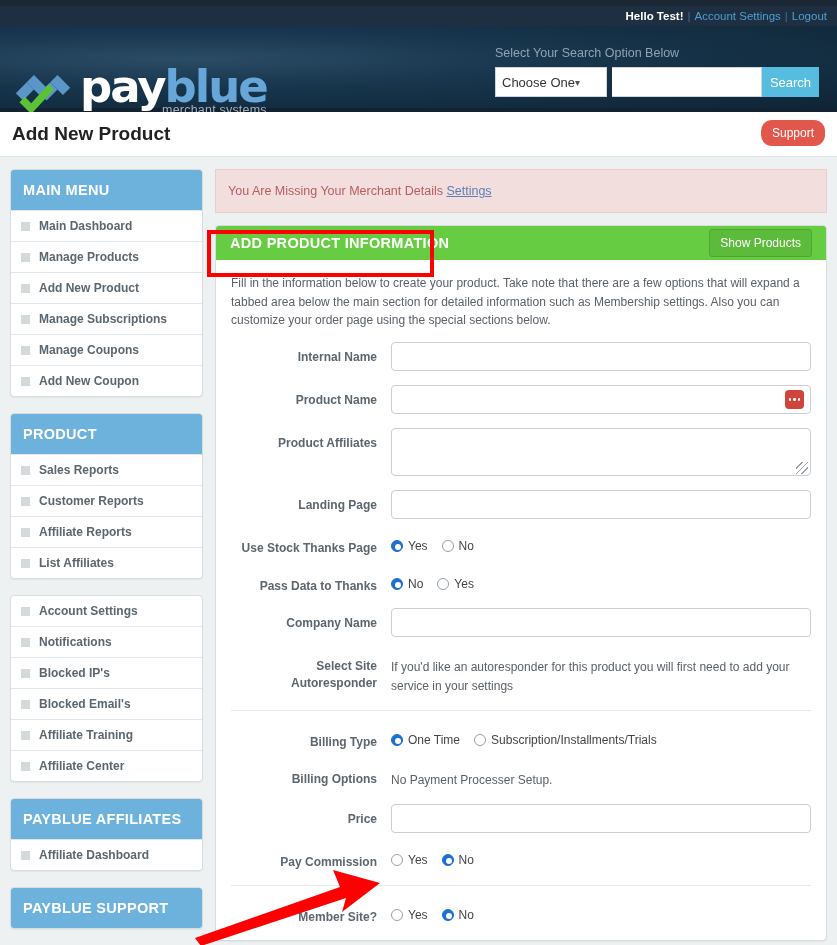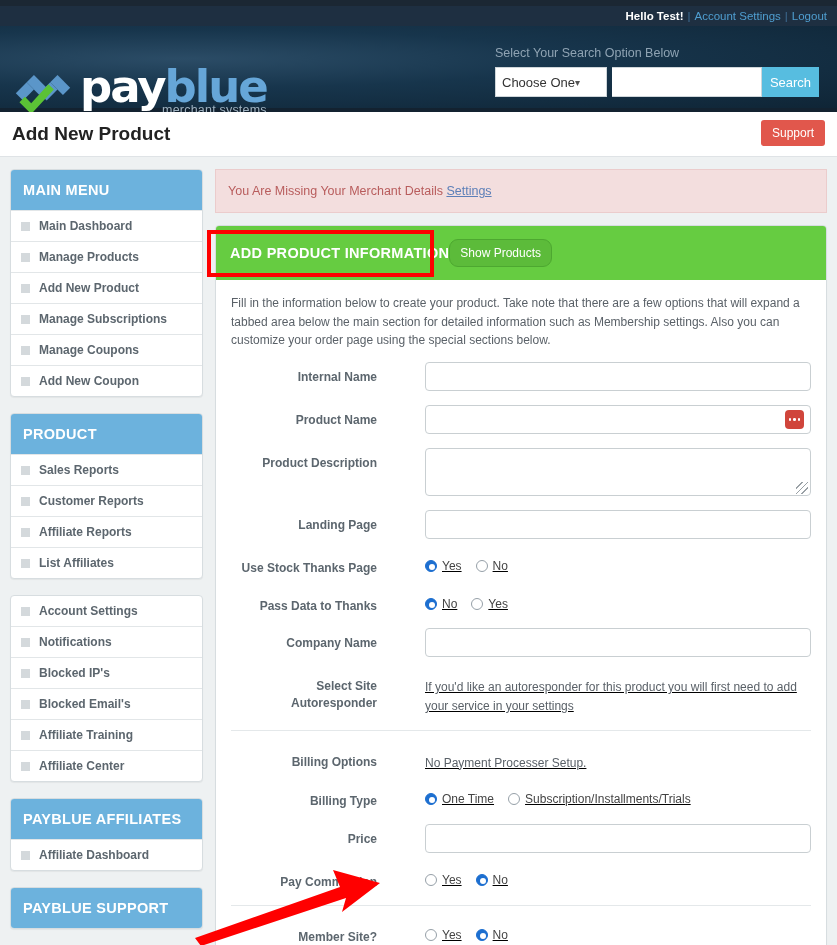--- a/index.html
+++ b/index.html
@@ -70,21 +70,21 @@
 
   
   .titlebar {
     height: 45px; background:#ffffff; border-bottom:1px solid #dfe3e6;
     display:flex; align-items:center; padding: 0 12px;
     position:relative;
   }
   .page-title { font-size:19px; font-weight:bold; color:#222; }
   .support-btn {
     position:absolute; right:12px; top:8px;
-    background:#e1574c; color:#fff; border:none; border-radius:3px;
+    background:#e1574c; color:#fff; border:none; border-radius:11px;
     padding:6px 11px; font-size:12px; cursor:pointer;
     font-family:"Liberation Sans",sans-serif;
   }
 
   
   .layout { display:flex; padding: 12px 10px 0 10px; }
   .sidebar { width:193px; flex:0 0 193px; }
   .content { flex:1; margin-left:12px; }
 
   
@@ -116,42 +116,42 @@
   }
   .alert a { color:#5c7fb8; }
 
   
   .main-panel {
     background:#fff; border:1px solid #d7dde0; border-radius:4px;
     box-shadow:0 1px 1px rgba(0,0,0,.05);
   }
   .green-head {
     background:#66cc41; color:#fff;
-    padding:12px 14px; display:flex; align-items:center; 
-    border-radius:3px 3px 0 0; height:54px;
+    padding:12px 14px; display:flex; align-items:center; justify-content:space-between;
+    border-radius:3px 3px 0 0; height:34px;
   }
   .green-head .gtitle { font-size:14.5px; font-weight:bold; letter-spacing:.3px; }
   .show-products {
-    background:#5cbb3a; color:#fff; border:1px solid #4da830; border-radius:9px;
+    background:#5cbb3a; color:#fff; border:1px solid #4da830; border-radius:3px;
     padding:6px 10px; font-size:12px; cursor:pointer;
     font-family:"Liberation Sans",sans-serif;
   }
   .intro {
     padding:14px 15px 8px 15px; color:#5a6168; font-size:12px; line-height:1.55;
   }
 
   
   .form { padding: 4px 15px 0 15px; }
-  .frow { display:flex; align-items:flex-start; margin-bottom:14px;gap:34px; }
+  .frow { display:flex; align-items:flex-start; margin-bottom:14px; }
   .flabel {
     width:160px; flex:0 0 160px; text-align:right; padding-right:14px;
     font-size:12px; font-weight:bold; color:#5c666e; padding-top:7px;
     line-height:1.4;
   }
-  .fctl { flex:1; position:relative;text-decoration:underline; }
+  .fctl { flex:1; position:relative; }
   .inp {
     width:100%; height:29px; border:1px solid #c9cfd2; border-radius:4px;
     background:#fff;
   }
   .ta {
     width:100%; height:48px; border:1px solid #c9cfd2; border-radius:4px;
     background:#fff; position:relative;
   }
   .resize-grip {
     position:absolute; right:2px; bottom:1px; width:12px; height:12px;
@@ -368,21 +368,21 @@
             <input class="inp" type="text" placeholder="" style="">
             <span class="pw-badge">
               <i></i>
                 <i></i>
                 <i></i>
             </span>
           </div>
         </div>
 
         <div class="frow">
-          <div class="flabel">Product Description</div>
+          <div class="flabel">Product Affiliates</div>
           <div class="fctl">
             <div class="ta">
               <span class="resize-grip"></span>
             </div>
           </div>
         </div>
 
         <div class="frow">
           <div class="flabel">Landing Page</div>
           <div class="fctl">
@@ -432,39 +432,39 @@
         <div class="frow">
           <div class="flabel">Select Site Autoresponder</div>
           <div class="fctl">
             <div class="static-text">If you'd like an autoresponder for this product you will first need to add your service in your settings</div>
           </div>
         </div>
 
         <div class="divider"></div>
 
         <div class="frow">
-          <div class="flabel">Billing Options</div>
-          <div class="fctl">
-            <div class="static-text">No Payment Processer Setup.</div>
-          </div>
-        </div>
-
-        <div class="frow">
           <div class="flabel">Billing Type</div>
           <div class="fctl">
             <div class="radio-line">
               <label class="radio-opt">
                 <span class="radio on"></span>
                 <span>One Time</span>
               </label>
               <label class="radio-opt">
                 <span class="radio"></span>
                 <span>Subscription/Installments/Trials</span>
               </label>
             </div>
+          </div>
+        </div>
+
+        <div class="frow">
+          <div class="flabel">Billing Options</div>
+          <div class="fctl">
+            <div class="static-text">No Payment Processer Setup.</div>
           </div>
         </div>
 
         <div class="frow">
           <div class="flabel">Price</div>
           <div class="fctl">
             <input class="inp" type="text" placeholder="" style="">
           </div>
         </div>
 

